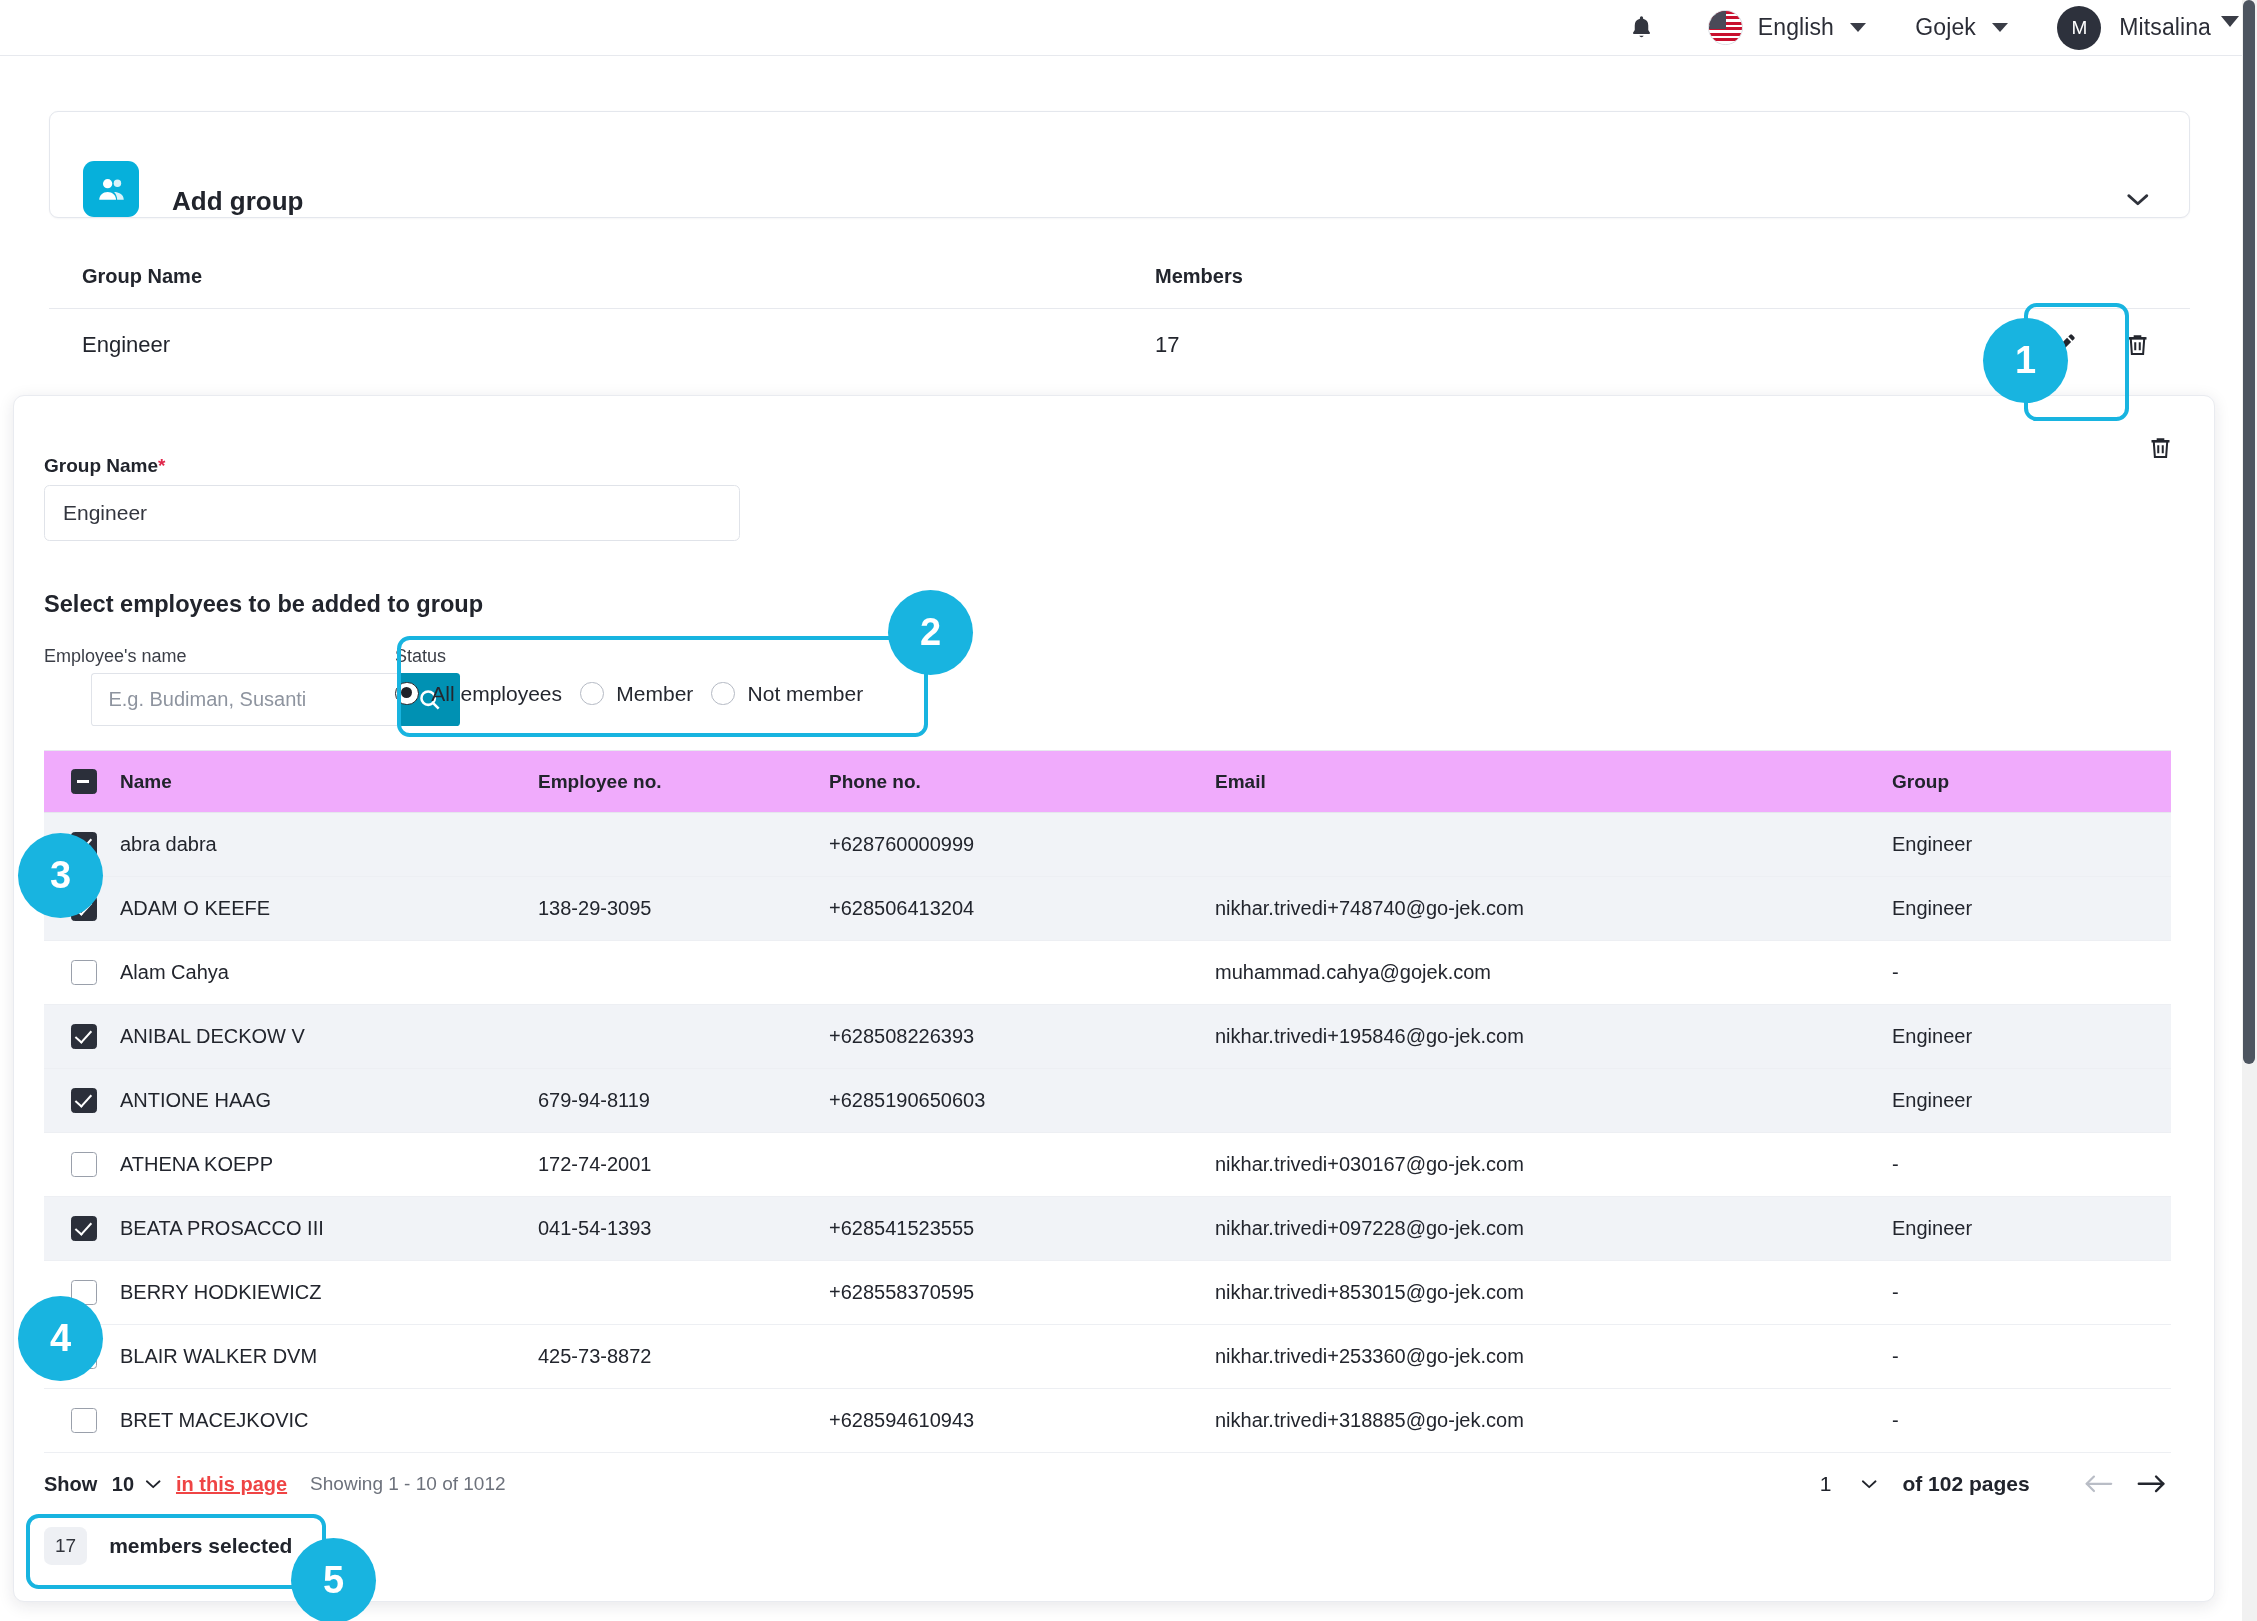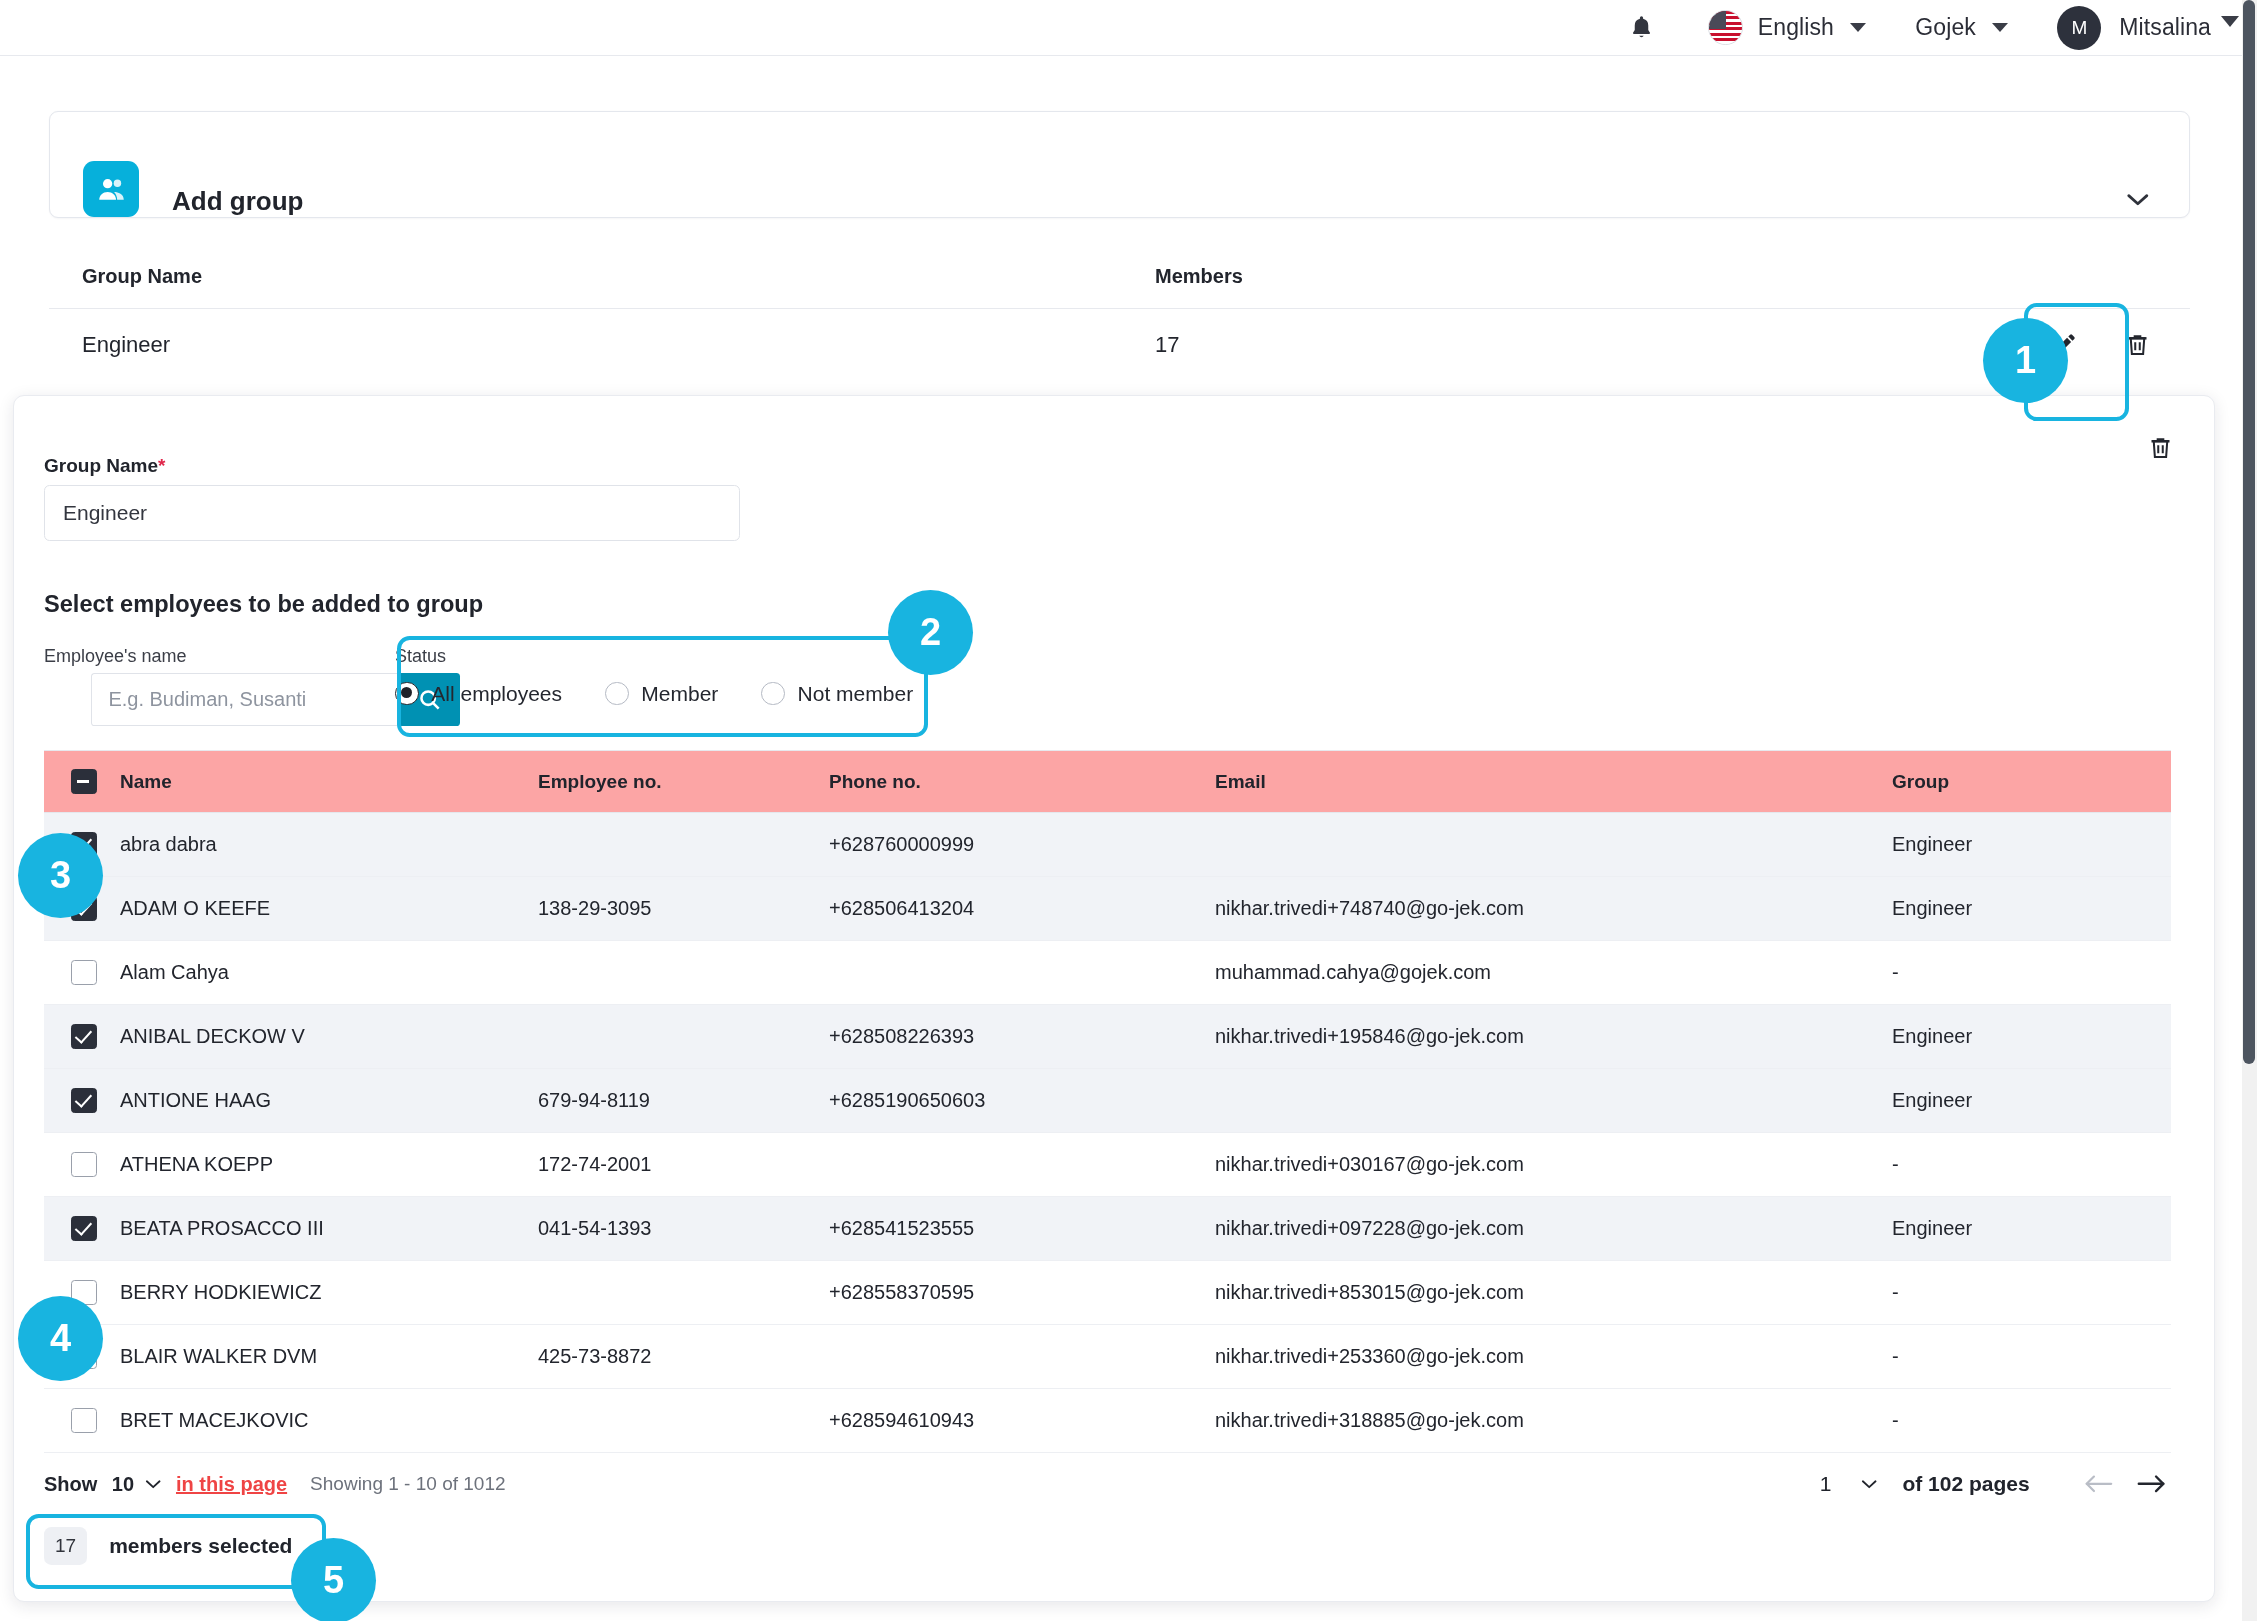--- a/index.html
+++ b/index.html
@@ -277,21 +277,21 @@
   
   .status-block {
     position: absolute;
     left: 395px; top: 646px;
   }
   .status-label {
     font-size: 18px;
     color: #3b3e47;
     margin-bottom: 14.5px;
   }
-  .radio-row { display: flex; align-items: center; gap: 43px; }
+  .radio-row { display: flex; align-items: center; gap: 18px; }
   .radio-item { display: flex; align-items: center; cursor: pointer; }
   .radio {
     width: 23.6px; height: 23.6px;
     border-radius: 50%;
     border: 1.8px solid #b5bac4;
     background: #fff;
     margin-right: 12.7px;
     position: relative;
     flex: 0 0 auto;
   }
@@ -313,21 +313,21 @@
   .emp-table {
     position: absolute;
     left: 44px; top: 750px;
     width: 2127px;
     border-top: 0.9px solid #e7e9ee;
   }
   .emp-head {
     display: flex;
     align-items: center;
     height: 62px;
-    background: #fca5a5;
+    background: #f0abfc;
     border-bottom: 0.9px solid #e4e7ed;
   }
   .emp-head .cell {
     font-size: 19px;
     font-weight: 700;
     color: #21242c;
   }
   .emp-row {
     display: flex;
     align-items: center;

